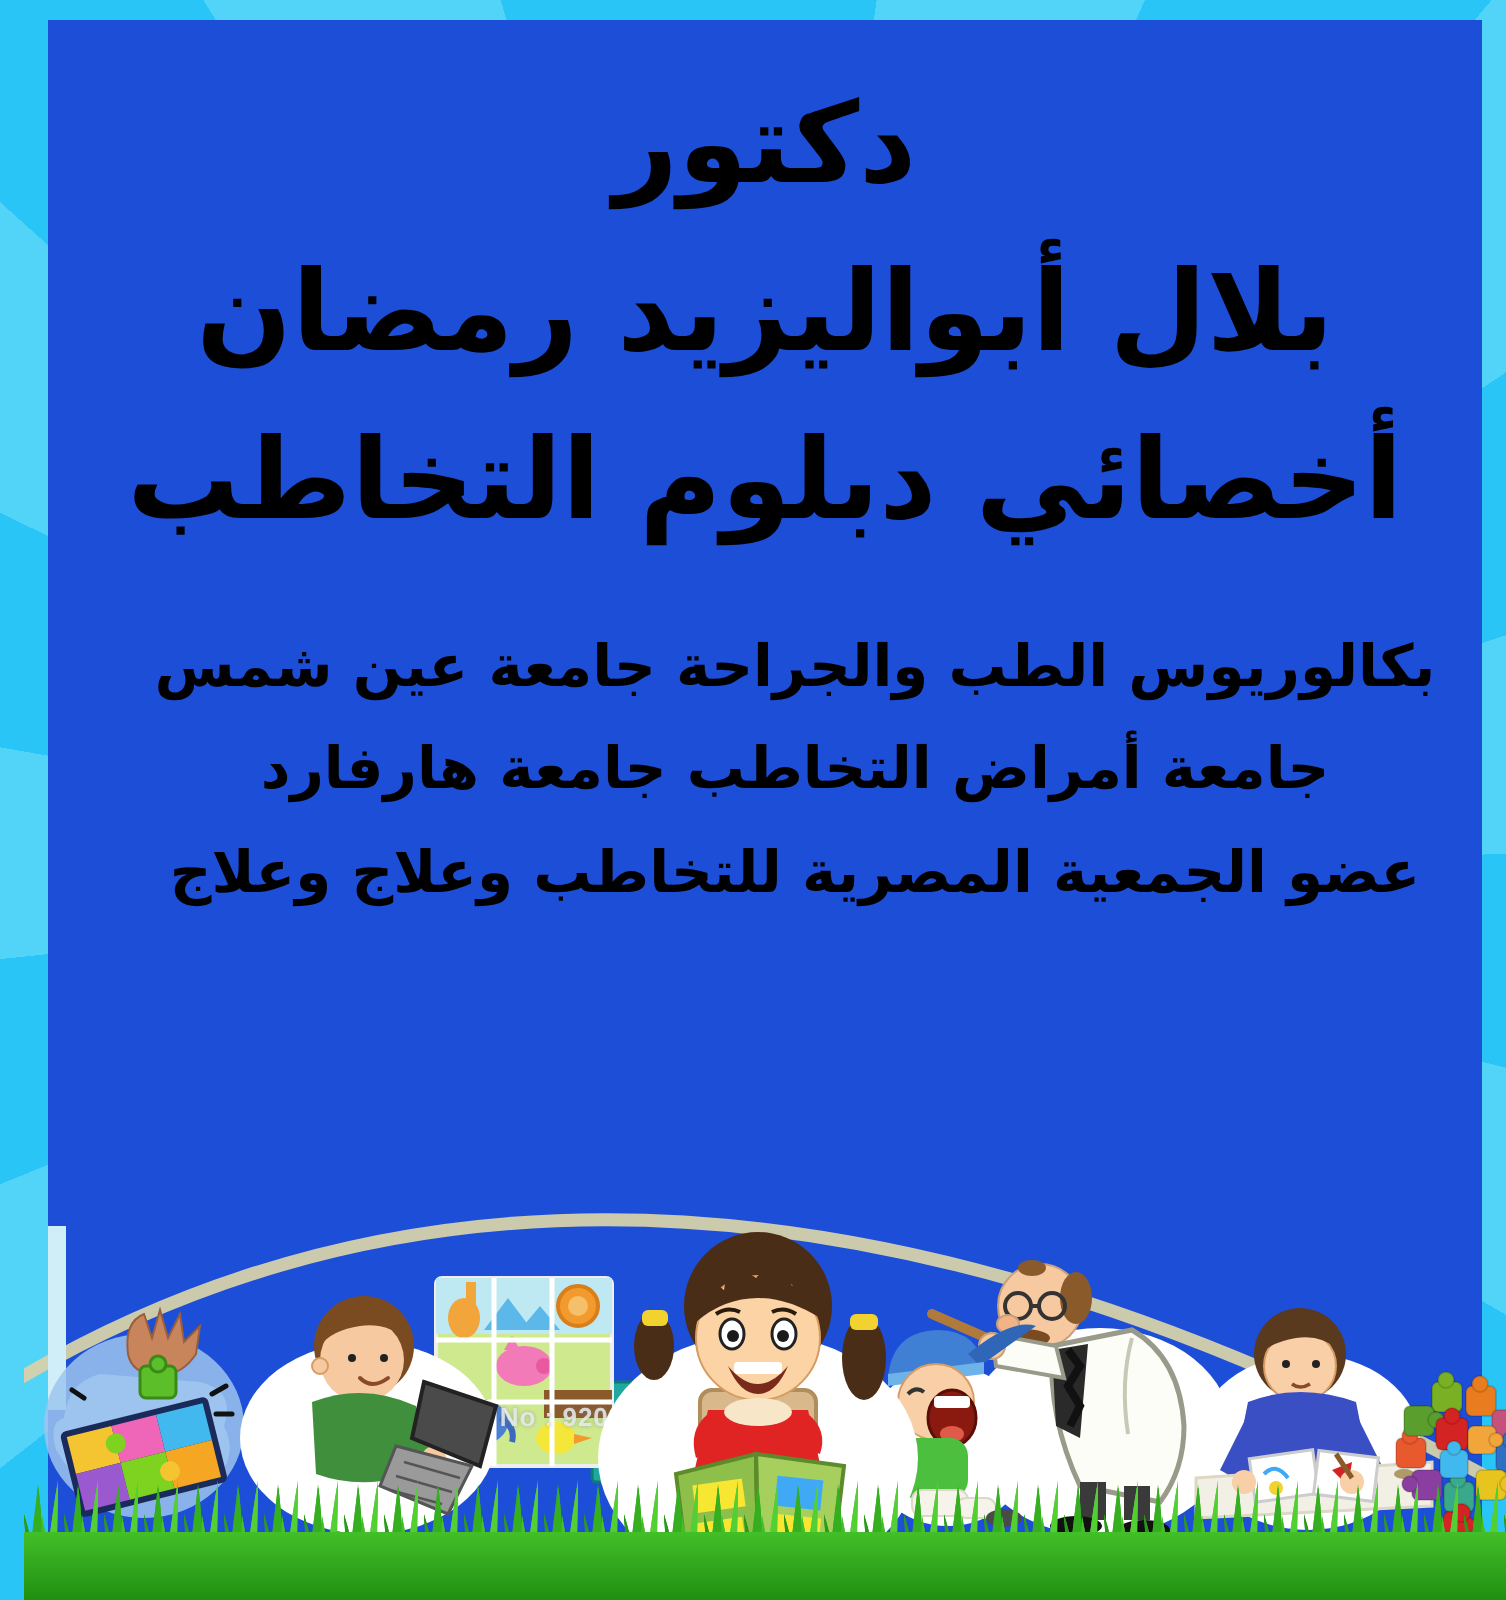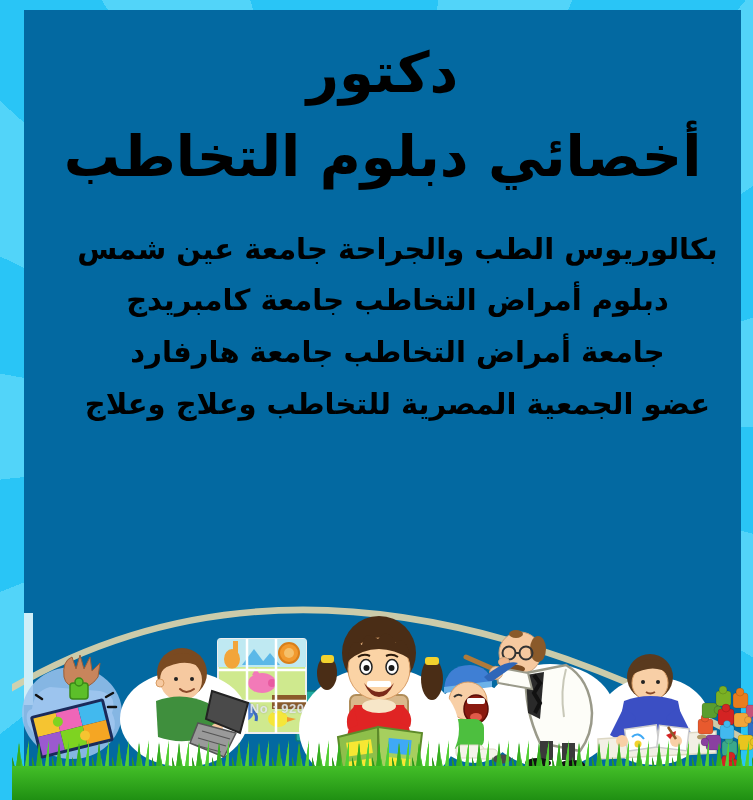--- a/index.html
+++ b/index.html
@@ -7,21 +7,21 @@
   .poster { position:relative; width:753px; height:800px; overflow:hidden;
             font-family:"DejaVu Sans", sans-serif; }
 
   
   .frame { position:absolute; inset:0;
            background:repeating-conic-gradient(from -8deg at 50% 55%,
              #29c5f6 0deg 16deg, #52d4f9 16deg 32deg); }
 
   
   .content { position:absolute; top:10px; left:12px; right:12px; bottom:0;
-             background:#0369a1;margin-left:12px; }
+             background:#1d4ed8;margin-left:12px; }
 
   
   .text-block { direction:rtl; text-align:center; padding-top:26px; color:#000; }
   .title-line { font-size:56px; font-weight:bold; line-height:1.32;
                 margin-bottom:10px; letter-spacing:0; }
   .creds { margin-top:30px; }
   .cred-line { font-size:29px; font-weight:bold; line-height:1.78;padding-left:30px; }
 
   
   .scene { position:absolute; left:-12px; right:-12px; bottom:0; height:215px;
@@ -48,25 +48,25 @@
 </head>
 <body>
 
 <div class="poster">
   <div class="frame"></div>
 
   <div class="content">
 
     <div class="text-block">
       <div class="title-line">دكتور</div>
+      <div class="title-line">بلال أبواليزيد رمضان</div>
       <div class="title-line">أخصائي دبلوم التخاطب</div>
 
       <div class="creds">
         <div class="cred-line">بكالوريوس الطب والجراحة  جامعة عين شمس</div>
-        <div class="cred-line">دبلوم أمراض التخاطب جامعة كامبريدج</div>
         <div class="cred-line">جامعة أمراض التخاطب جامعة هارفارد</div>
         <div class="cred-line">عضو الجمعية المصرية للتخاطب وعلاج وعلاج</div>
       </div>
     </div>
 
     <div class="scene">
 
       <svg class="arc-svg" viewBox="0 0 753 215">
         <path d="M -12 110 Q 310 -87 765 172" fill="none" stroke="#d6d1ab" stroke-width="6.5" opacity="0.95"></path>
       </svg>

